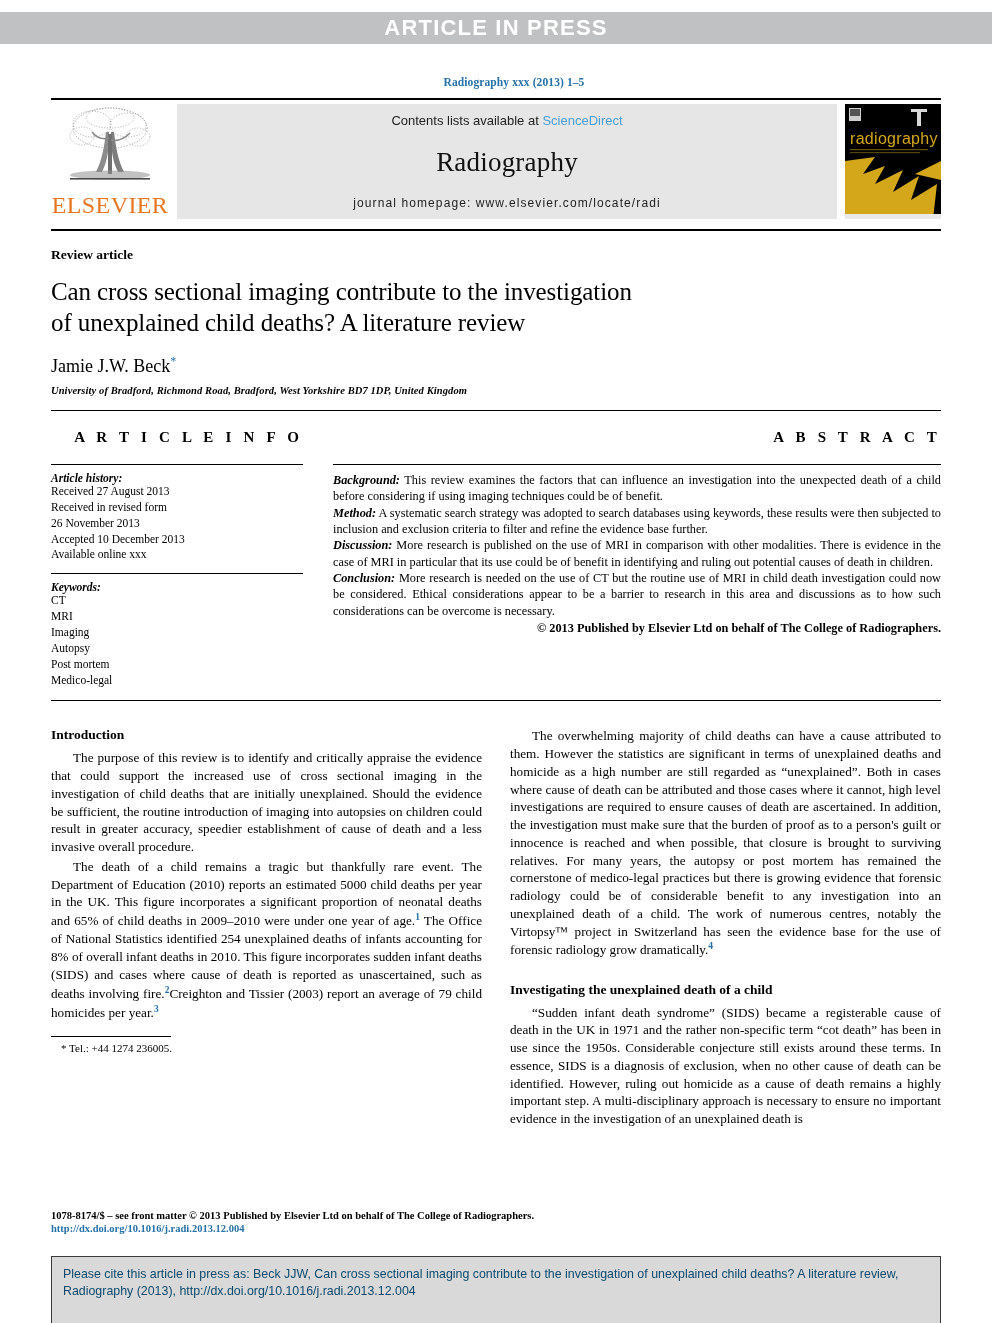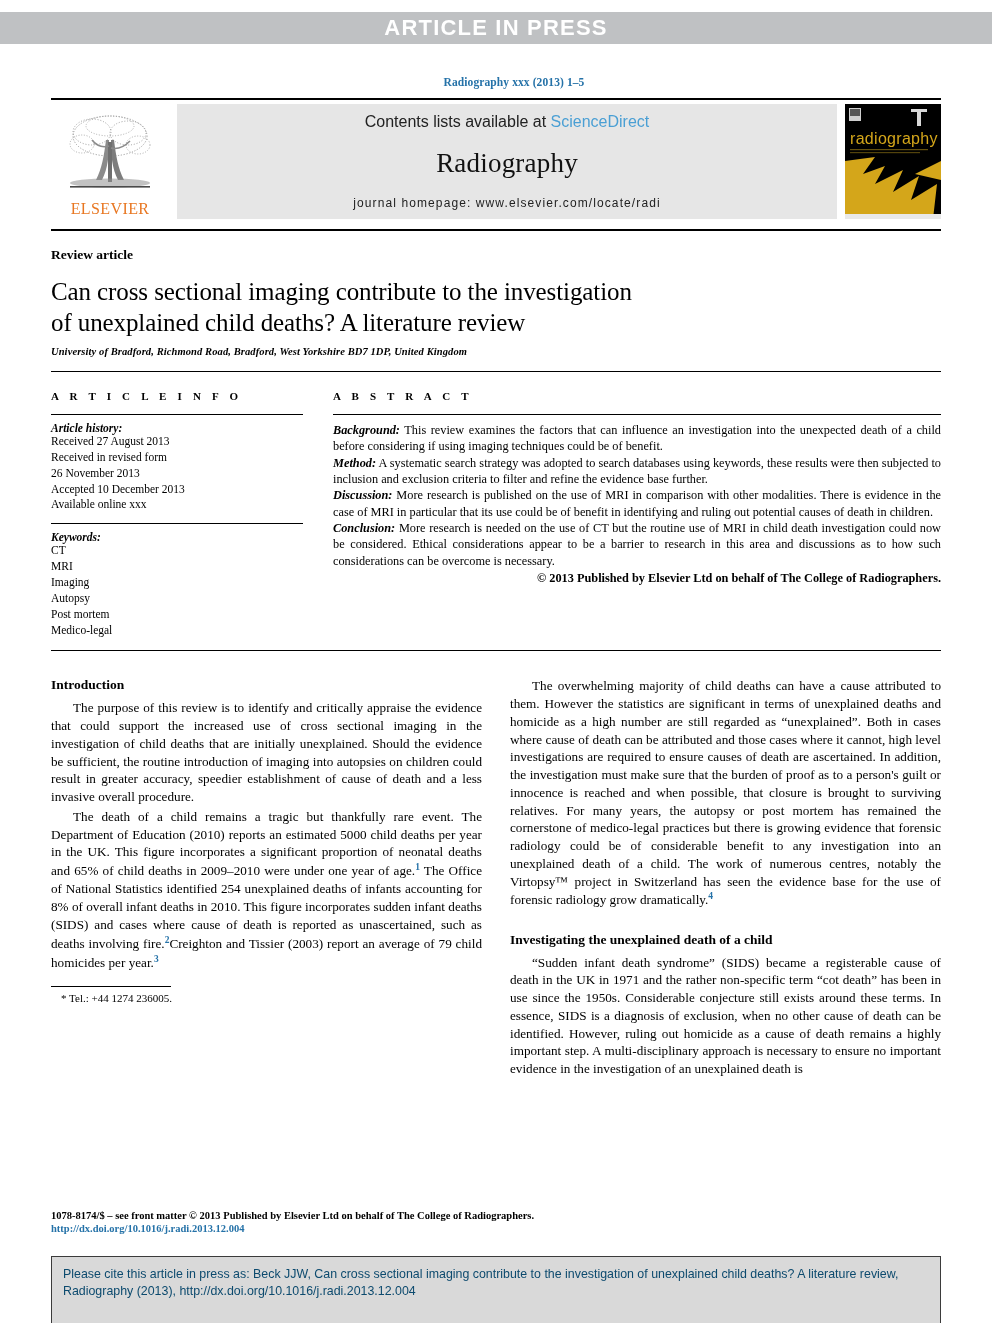--- a/index.html
+++ b/index.html
@@ -66,38 +66,38 @@
     display: flex;
     flex-direction: column;
     align-items: center;
     justify-content: flex-end;
     padding-bottom: 2px;
   }
   .elsevier-tree { display:block; }
   .elsevier-word {
     font-family: "Liberation Serif", serif;
     color: #E87722;
-    font-size: 16px;
+    font-size: 24px;
     letter-spacing: 0.4px;
     line-height: 1;
     margin-top: 1px;
   }
   .masthead-center {
     flex: 1 1 auto;
     background: #e6e6e6;
     display: flex;
     flex-direction: column;
     align-items: center;
     justify-content: space-between;
     padding: 9px 0 9px 0;
     margin: 0 8px;
   }
   .contents-line {
     font-family: "Liberation Sans", sans-serif;
-    font-size: 16px;
+    font-size: 13px;
     color: #222;
   }
   .sd-link { color: #4a9fd4; }
   .journal-name {
     font-family: "Liberation Serif", serif;
     font-size: 27px;
     color: #111;
     letter-spacing: 0.2px;
   }
   .homepage-line {
@@ -146,24 +146,25 @@
 
   
   .info-abstract {
     display: flex;
     margin-top: 0;
   }
   .col-info { width: 252px; flex: 0 0 252px; padding-right: 18px; }
   .col-abstract { flex: 1 1 auto; padding-left: 12px; }
 
   .section-label {
-    font-size: 11px;
+    font-size: 15px;
     font-weight: bold;
     letter-spacing: 4.2px;
-    margin: 18px 0 12px 0;
+    margin: 18px 0 18px 0;
+    text-align: right;
   }
   .label-rule { border-top: 1px solid #000; margin-bottom: 7px; }
 
   .hist-title, .kw-title {
     font-size: 11.5px;
     font-style: italic;
     font-weight: bold;
   }
   .hist-line, .kw-line {
     font-size: 11.5px;
@@ -319,20 +320,23 @@
 
   <div class="rule-thick"></div>
 
   <div class="article-type">Review article</div>
 
   <h1 class="article-title">
     <span>Can cross sectional imaging contribute to the investigation</span><br>
     <span>of unexplained child deaths? A literature review</span>
   </h1>
 
+  <div class="author-line">
+    <span>Jamie J.W. Beck</span><span class="author-star">*</span>
+  </div>
 
   <div class="affiliation">University of Bradford, Richmond Road, Bradford, West Yorkshire BD7 1DP, United Kingdom</div>
 
   <div class="rule-thin" style="margin-top:14px;"></div>
 
   <div class="info-abstract">
 
     <div class="col-info">
       <div class="section-label">A R T I C L E   I N F O</div>
       <div class="label-rule"></div>

